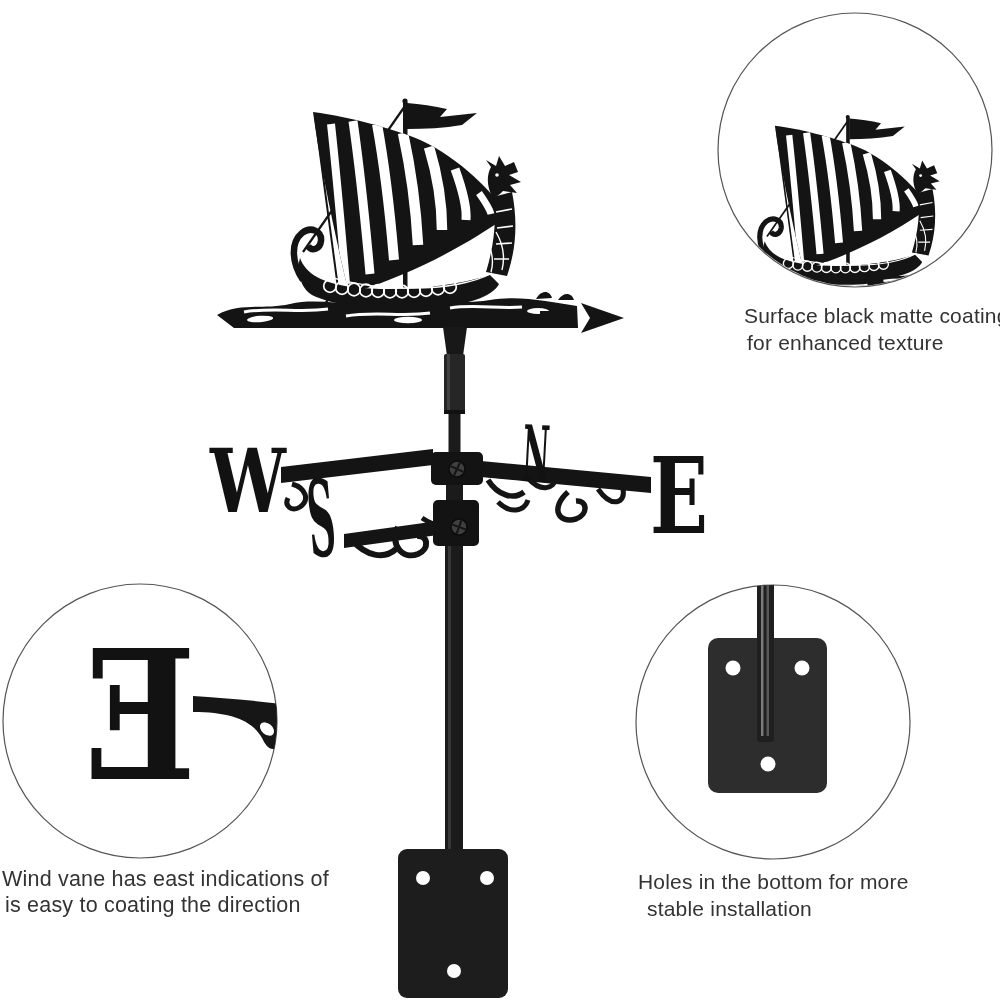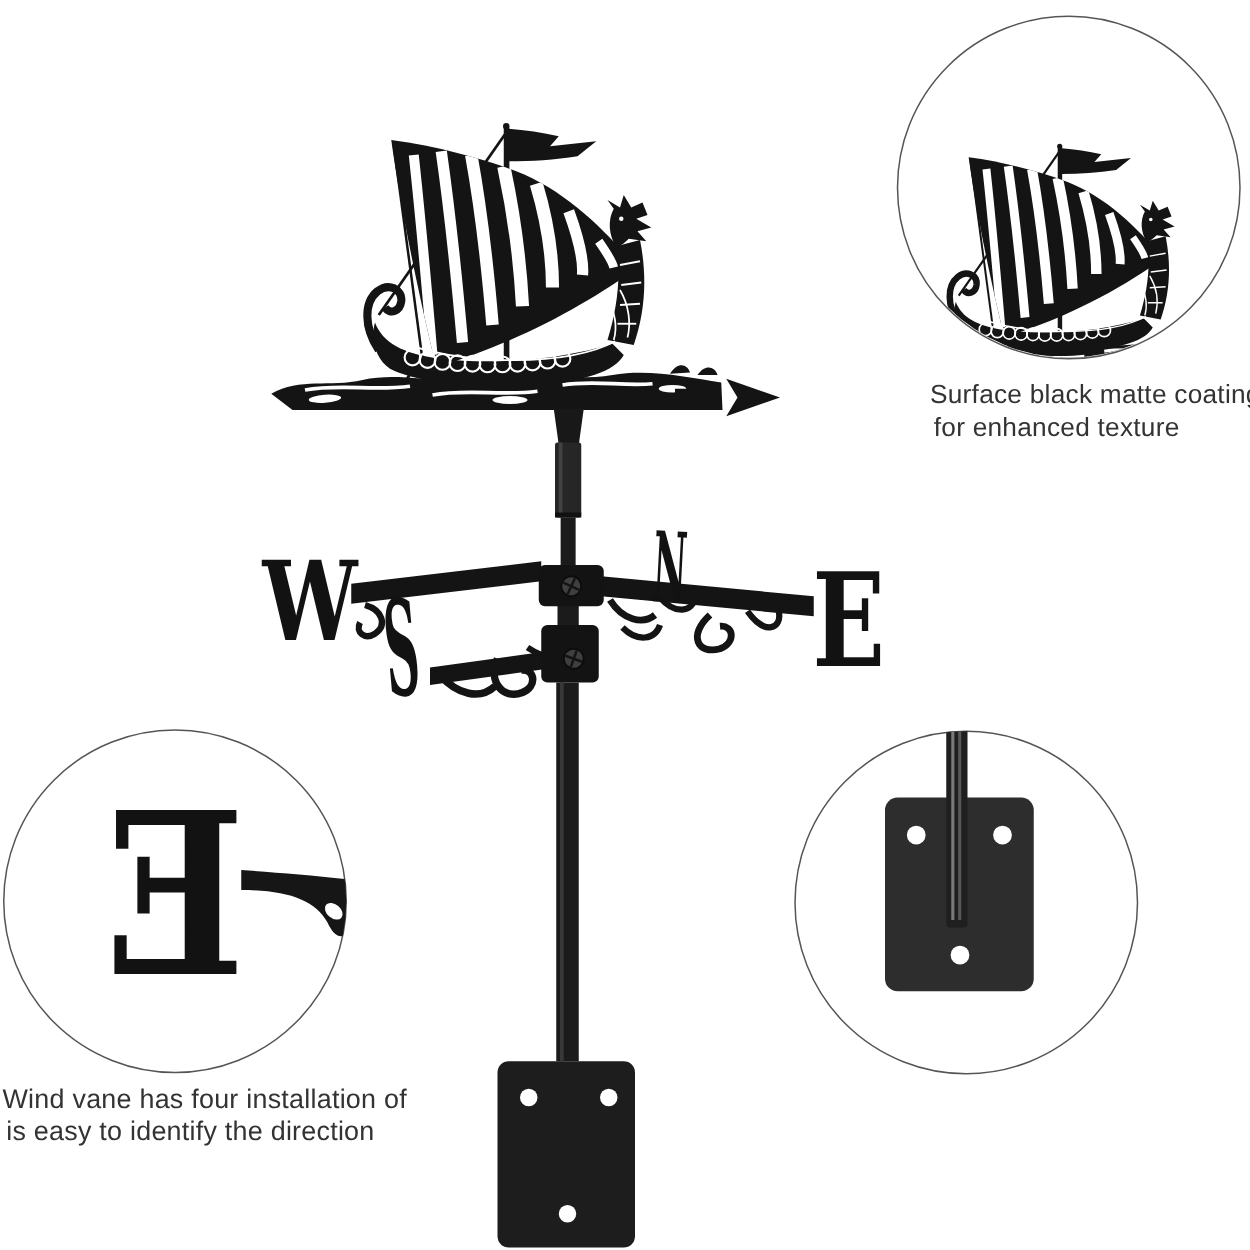--- a/index.html
+++ b/index.html
@@ -184,18 +184,22 @@
     </g>
   </g>
 </svg>
 
 <div class="caption" style="left:744px;top:302px;">
   <div>Surface black matte coating</div>
   <div style="padding-left:3px;">for enhanced texture</div>
 </div>
 
 <div class="caption" style="left:2px;top:866px;font-size:21.5px;line-height:26px;">
-  <div>Wind vane has four installation of</div>
-  <div style="padding-left:3px;">is easy to identify the direction</div>
-</div>
-
+  <div>Wind vane has east indications of</div>
+  <div style="padding-left:3px;">is easy to coating the direction</div>
+</div>
+
+<div class="caption" style="left:638px;top:868px;">
+  <div>Holes in the bottom for more</div>
+  <div style="padding-left:9px;">stable installation</div>
+</div>
 
 </div>
 
 </body></html>

